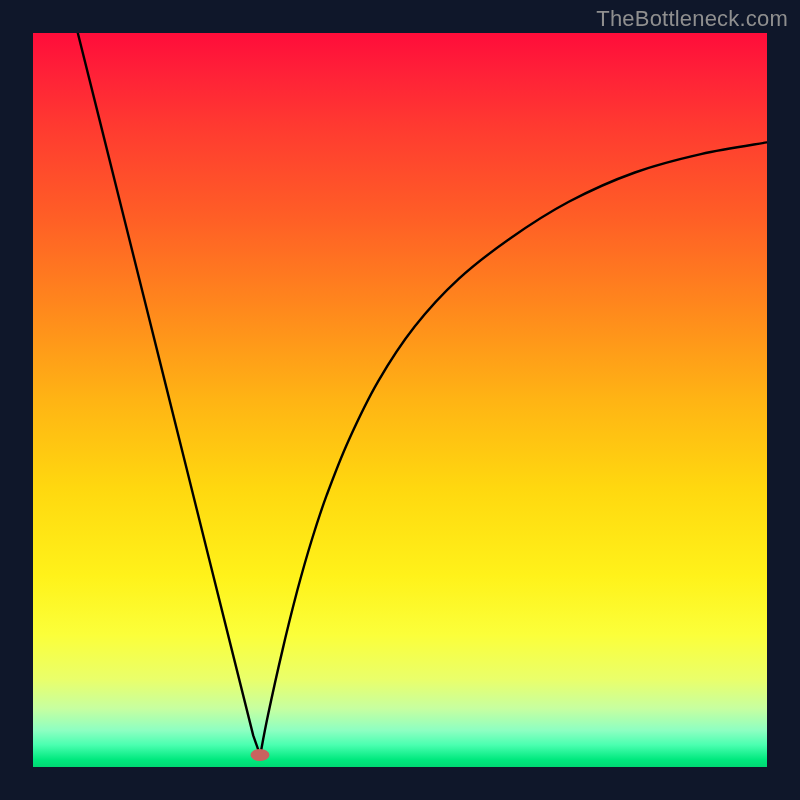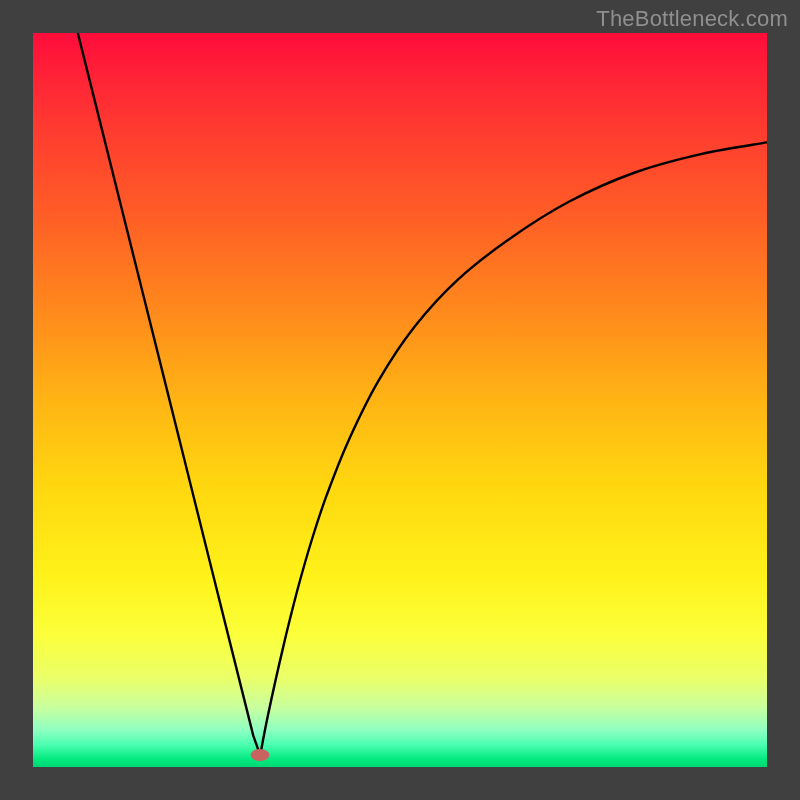--- a/index.html
+++ b/index.html
@@ -9,21 +9,21 @@
     height: 800px;
     background: #000;
     overflow: hidden;
   }
   .frame {
     position: absolute;
     left: 0;
     top: 0;
     width: 800px;
     height: 800px;
-    background: #404040;
+    background: #0f172a;
   }
   .plot {
     position: absolute;
     left: 33px;
     top: 33px;
     width: 734px;
     height: 734px;
     overflow: hidden;
   }
   .gradient {

